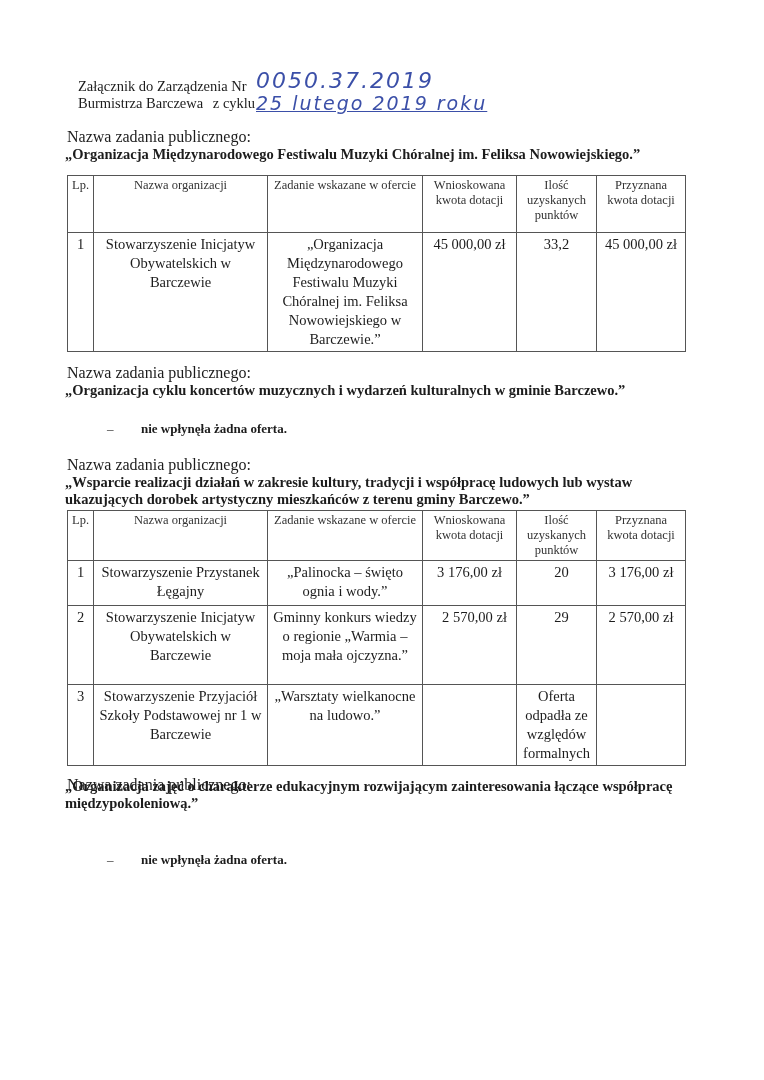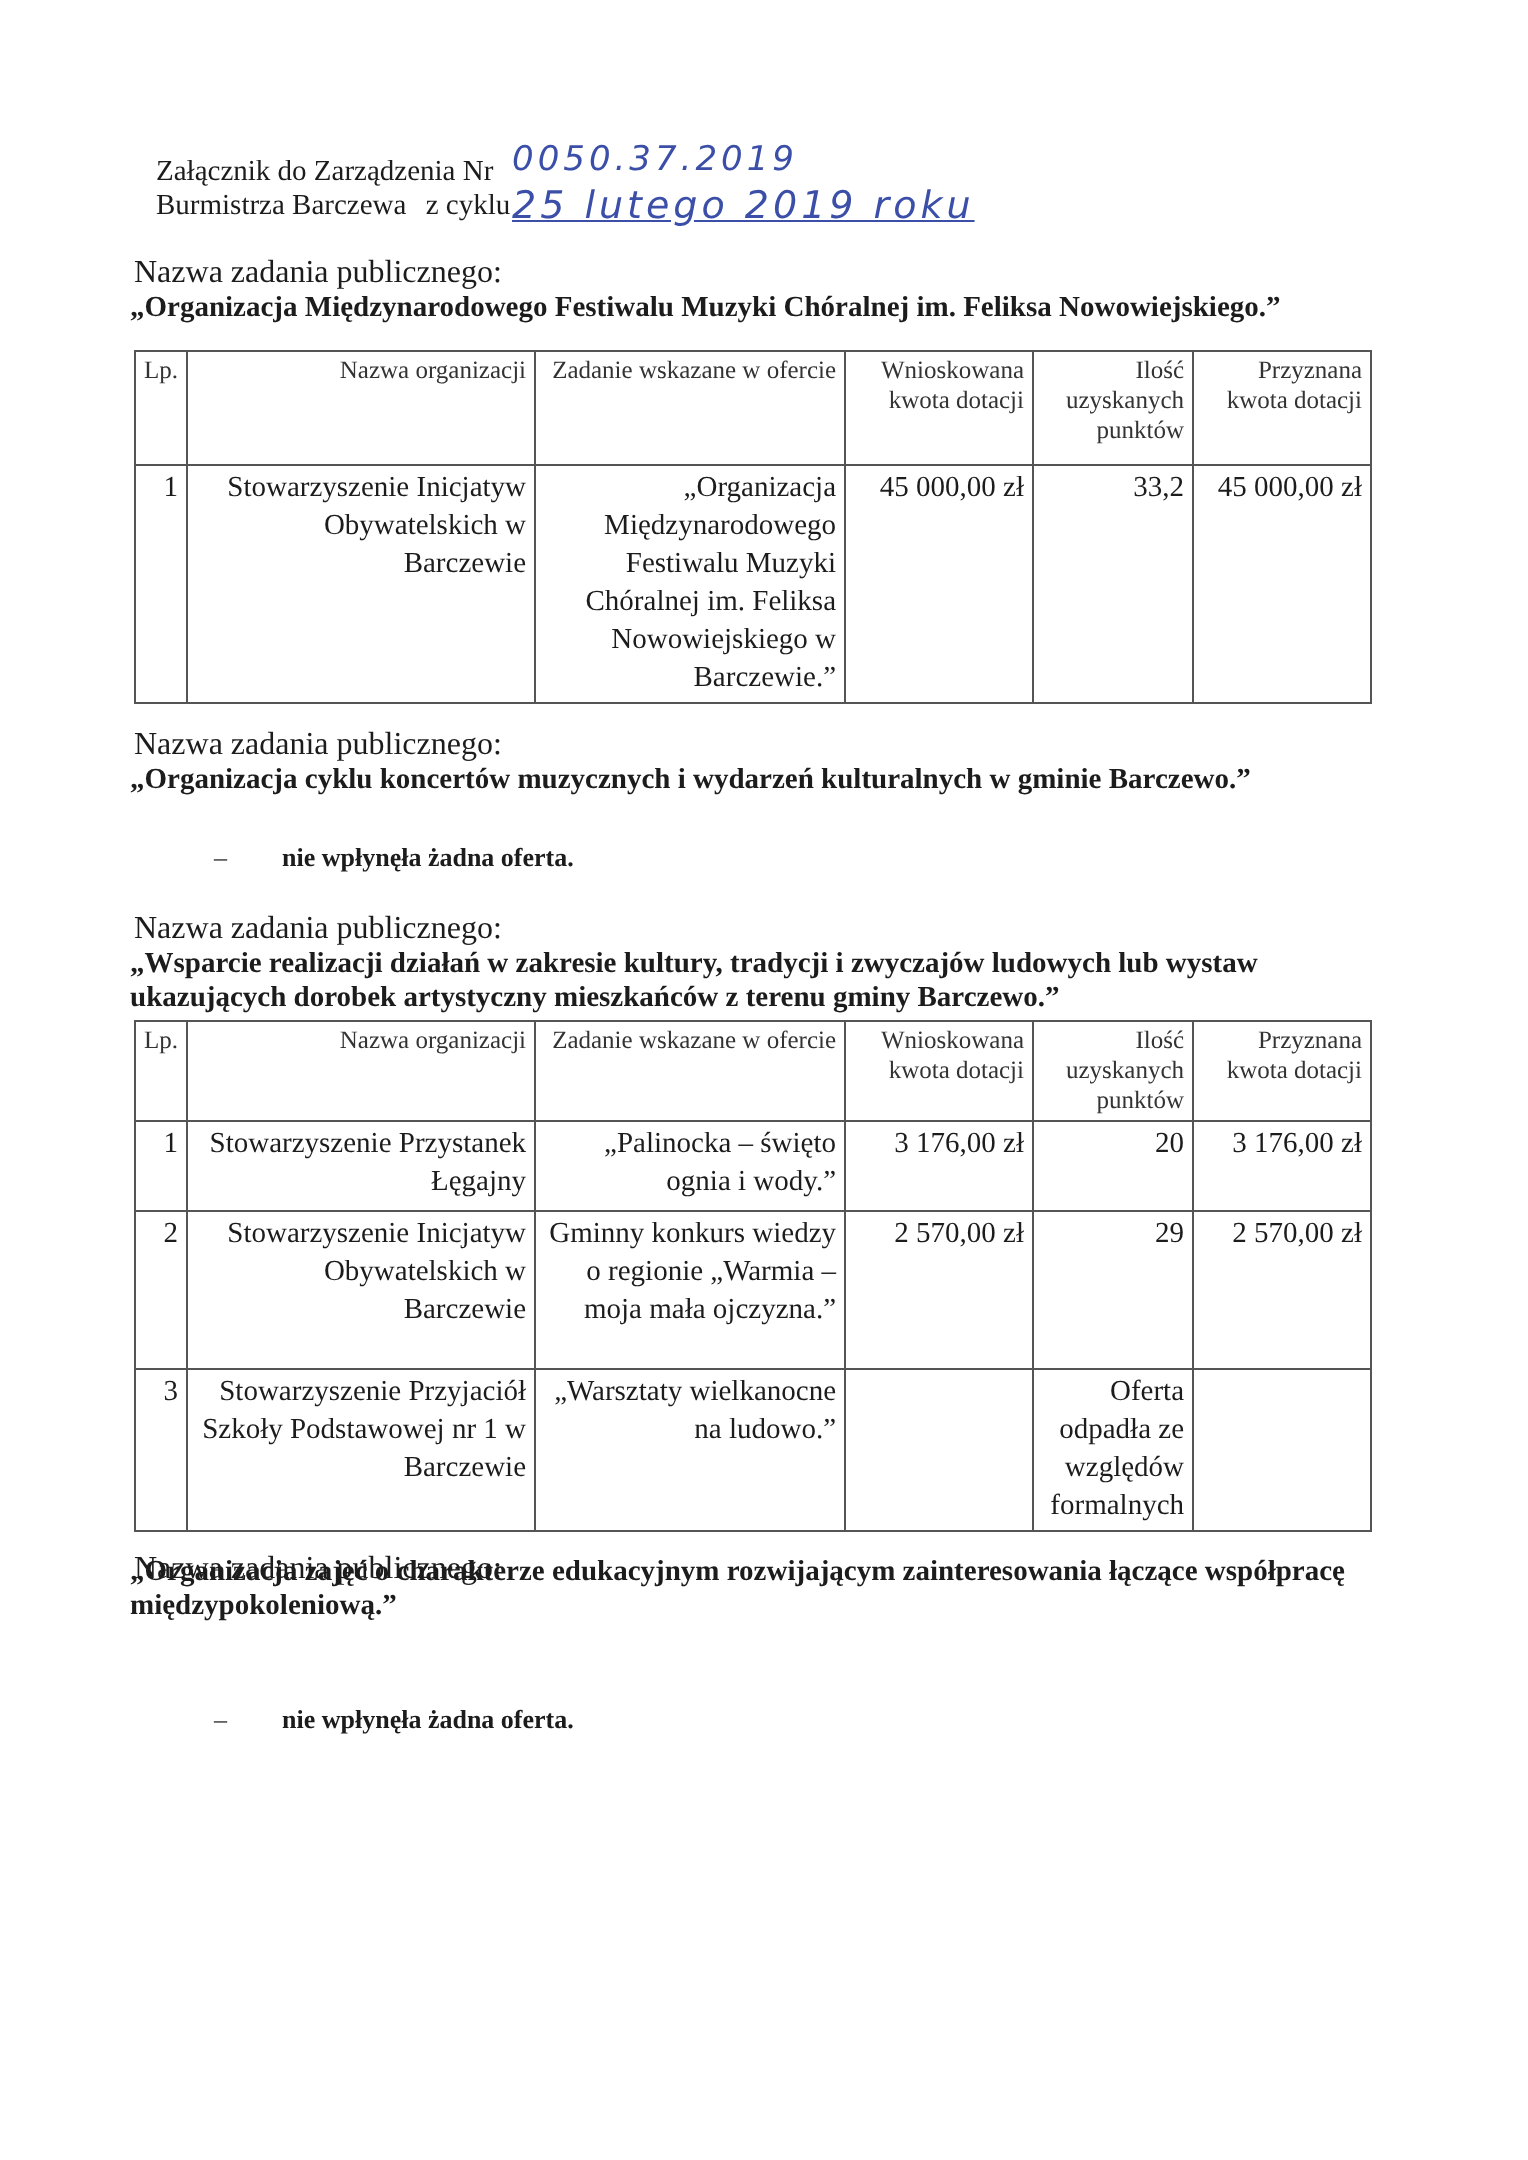--- a/index.html
+++ b/index.html
@@ -3,30 +3,30 @@
 <meta charset="utf-8">
 <style>
   * { box-sizing: border-box; margin: 0; padding: 0; }
   html, body { width: 764px; height: 1080px; background: #ffffff; overflow: hidden; }
   body { position: relative; font-family: "Liberation Serif", "DejaVu Serif", serif; color: #1c1c1c; }
 
   .annex { position: absolute; left: 78px; top: 78px; font-size: 14.5px; line-height: 17px; }
   .annex .line { position: relative; height: 17px; white-space: nowrap; }
   .annex .gap { display: inline-block; width: 6px; }
   .hand { position: absolute; font-family: "DejaVu Sans", sans-serif; font-style: italic; color: #3b4fa8; font-weight: 300; letter-spacing: 2px; white-space: nowrap; }
-  .hand-nr { left: 178px; top: -6px; font-size: 17px; }
+  .hand-nr { left: 178px; top: -6px; font-size: 22px; }
   .hand-date { left: 178px; top: 0px; font-size: 19px; text-decoration: underline; }
 
   .task-label { position: absolute; left: 67px; font-size: 16px; line-height: 17px; }
   .task-title { position: absolute; left: 65px; font-size: 14.5px; line-height: 17px; font-weight: bold; width: 640px; }
   .no-offer { position: absolute; left: 107px; font-size: 13px; font-weight: bold; }
   .no-offer .dash { display: inline-block; width: 34px; font-weight: normal; }
 
   table.grant { position: absolute; left: 67px; border-collapse: collapse; table-layout: fixed; font-size: 14px; }
-  table.grant td, table.grant th { border: 1px solid #555; vertical-align: top; padding: 2px 4px; text-align: right; font-weight: normal; }
+  table.grant td, table.grant th { border: 1px solid #555; vertical-align: top; padding: 2px 4px; text-align: center; font-weight: normal; }
   table.grant th { font-size: 12.5px; line-height: 15px; color: #333; }
   table.grant td { font-size: 14.5px; line-height: 19px; }
   .c-lp { width: 24px; } .c-org { width: 174px; } .c-task { width: 155px; }
   .c-req { width: 94px; } .c-pts { width: 80px; } .c-awd { width: 89px; }
   td.right { text-align: right; }
   td.ind { padding-left: 14px !important; }
 </style>
 </head>
 <body>
 
@@ -74,21 +74,21 @@
 </tbody>
   </table>
 
 <div class="task-label" style="top:364px;">Nazwa zadania publicznego:</div>
 <div class="task-title" style="top:382px;">„Organizacja cyklu koncertów muzycznych i wydarzeń kulturalnych w gminie Barczewo.”</div>
 <div class="no-offer" style="top:421px;">
   <span class="dash">–</span><span>nie wpłynęła żadna oferta.</span>
 </div>
 
 <div class="task-label" style="top:456px;">Nazwa zadania publicznego:</div>
-<div class="task-title" style="top:474px;">„Wsparcie realizacji działań w zakresie kultury, tradycji i zwyczajów ludowych lub wystaw ukazujących dorobek artystyczny mieszkańców z terenu gminy Barczewo.”</div>
+<div class="task-title" style="top:474px;">„Wsparcie realizacji działań w zakresie kultury, tradycji i współpracę ludowych lub wystaw ukazujących dorobek artystyczny mieszkańców z terenu gminy Barczewo.”</div>
 
 <table class="grant" style="top:510px;">
   <colgroup>
       <col class="c-lp">
       <col class="c-org">
       <col class="c-task">
       <col class="c-req">
       <col class="c-pts">
       <col class="c-awd">
     </colgroup>

